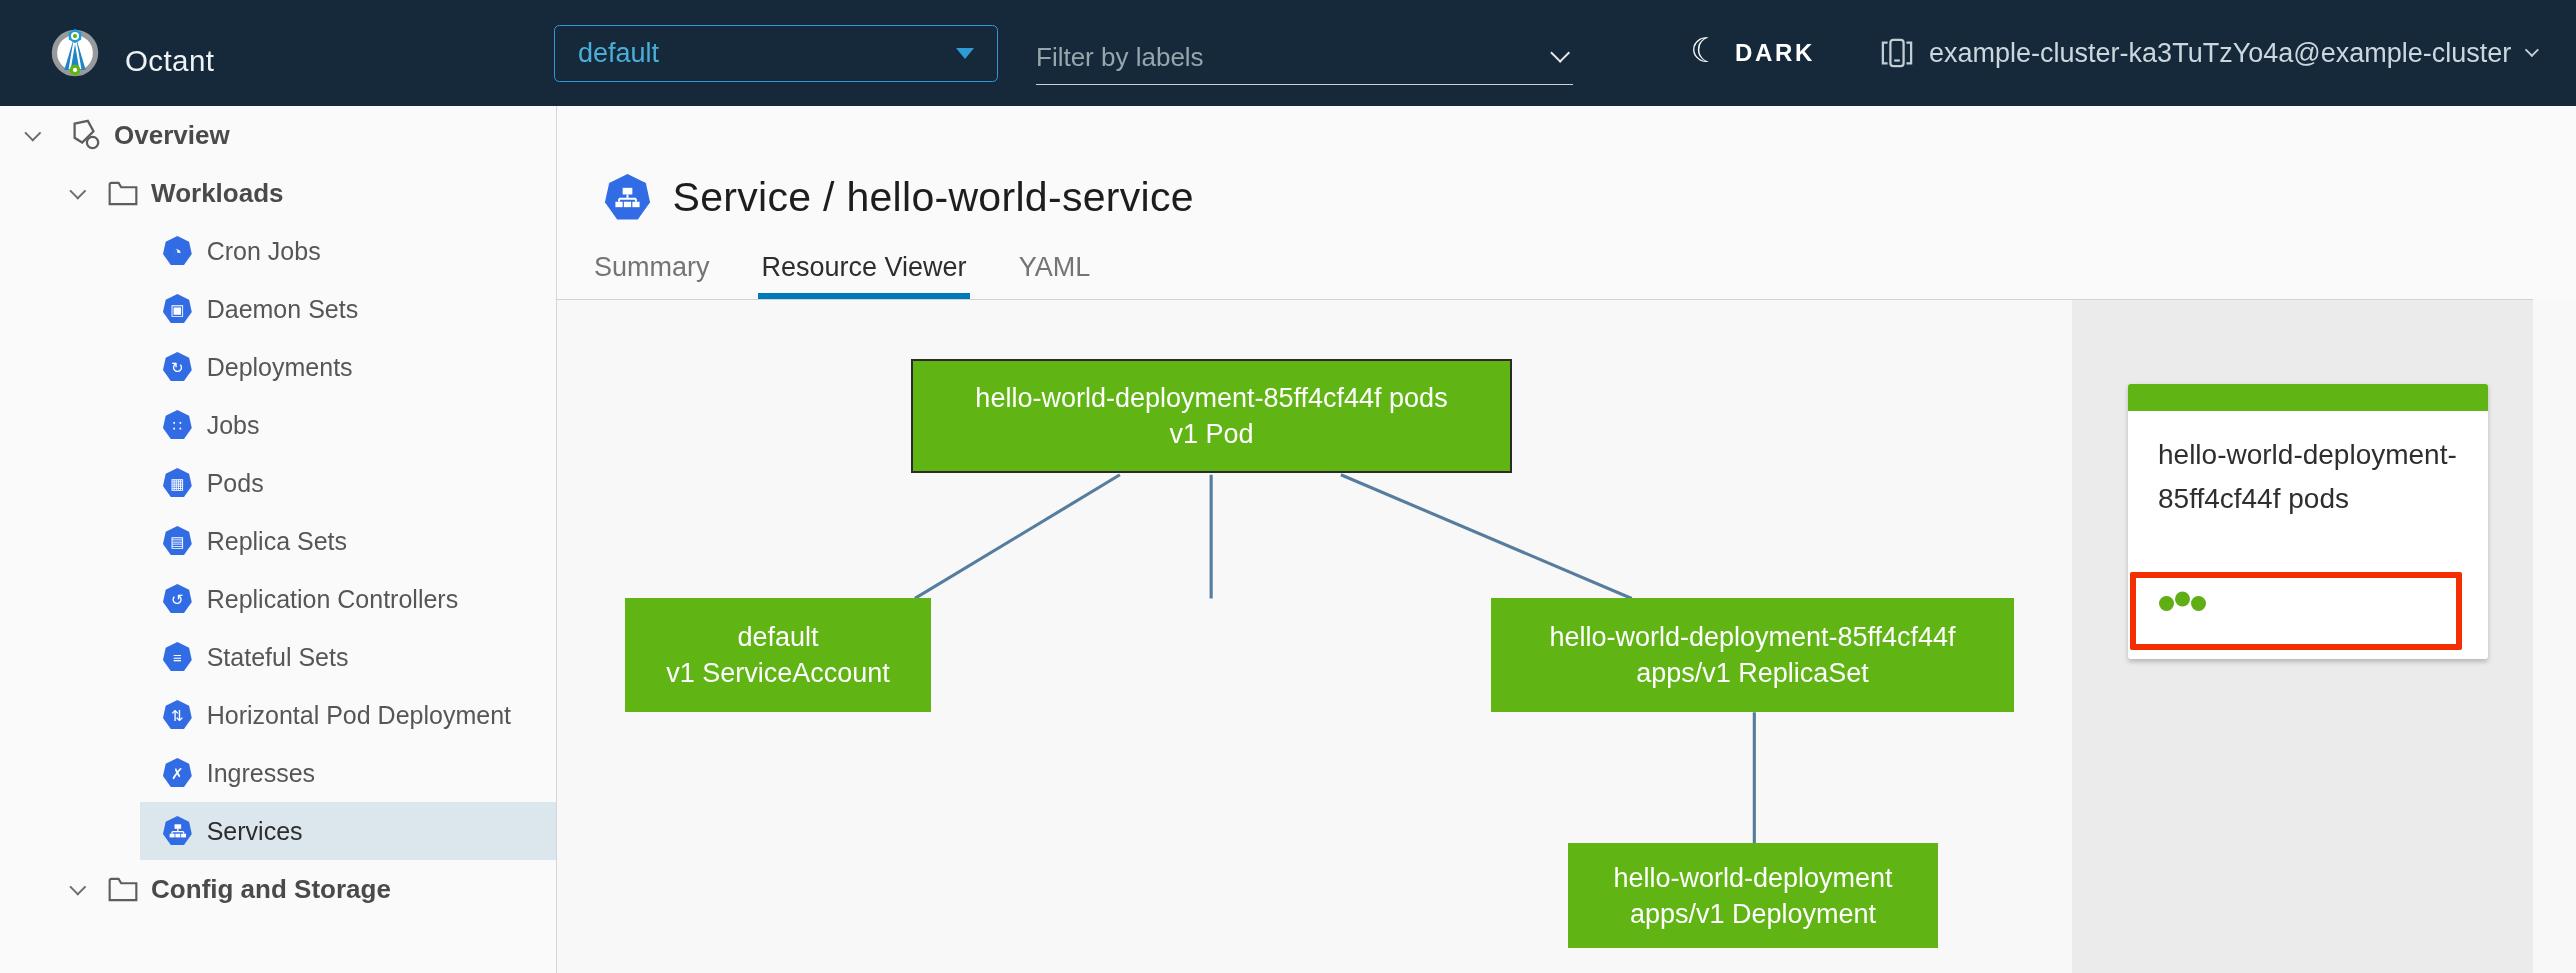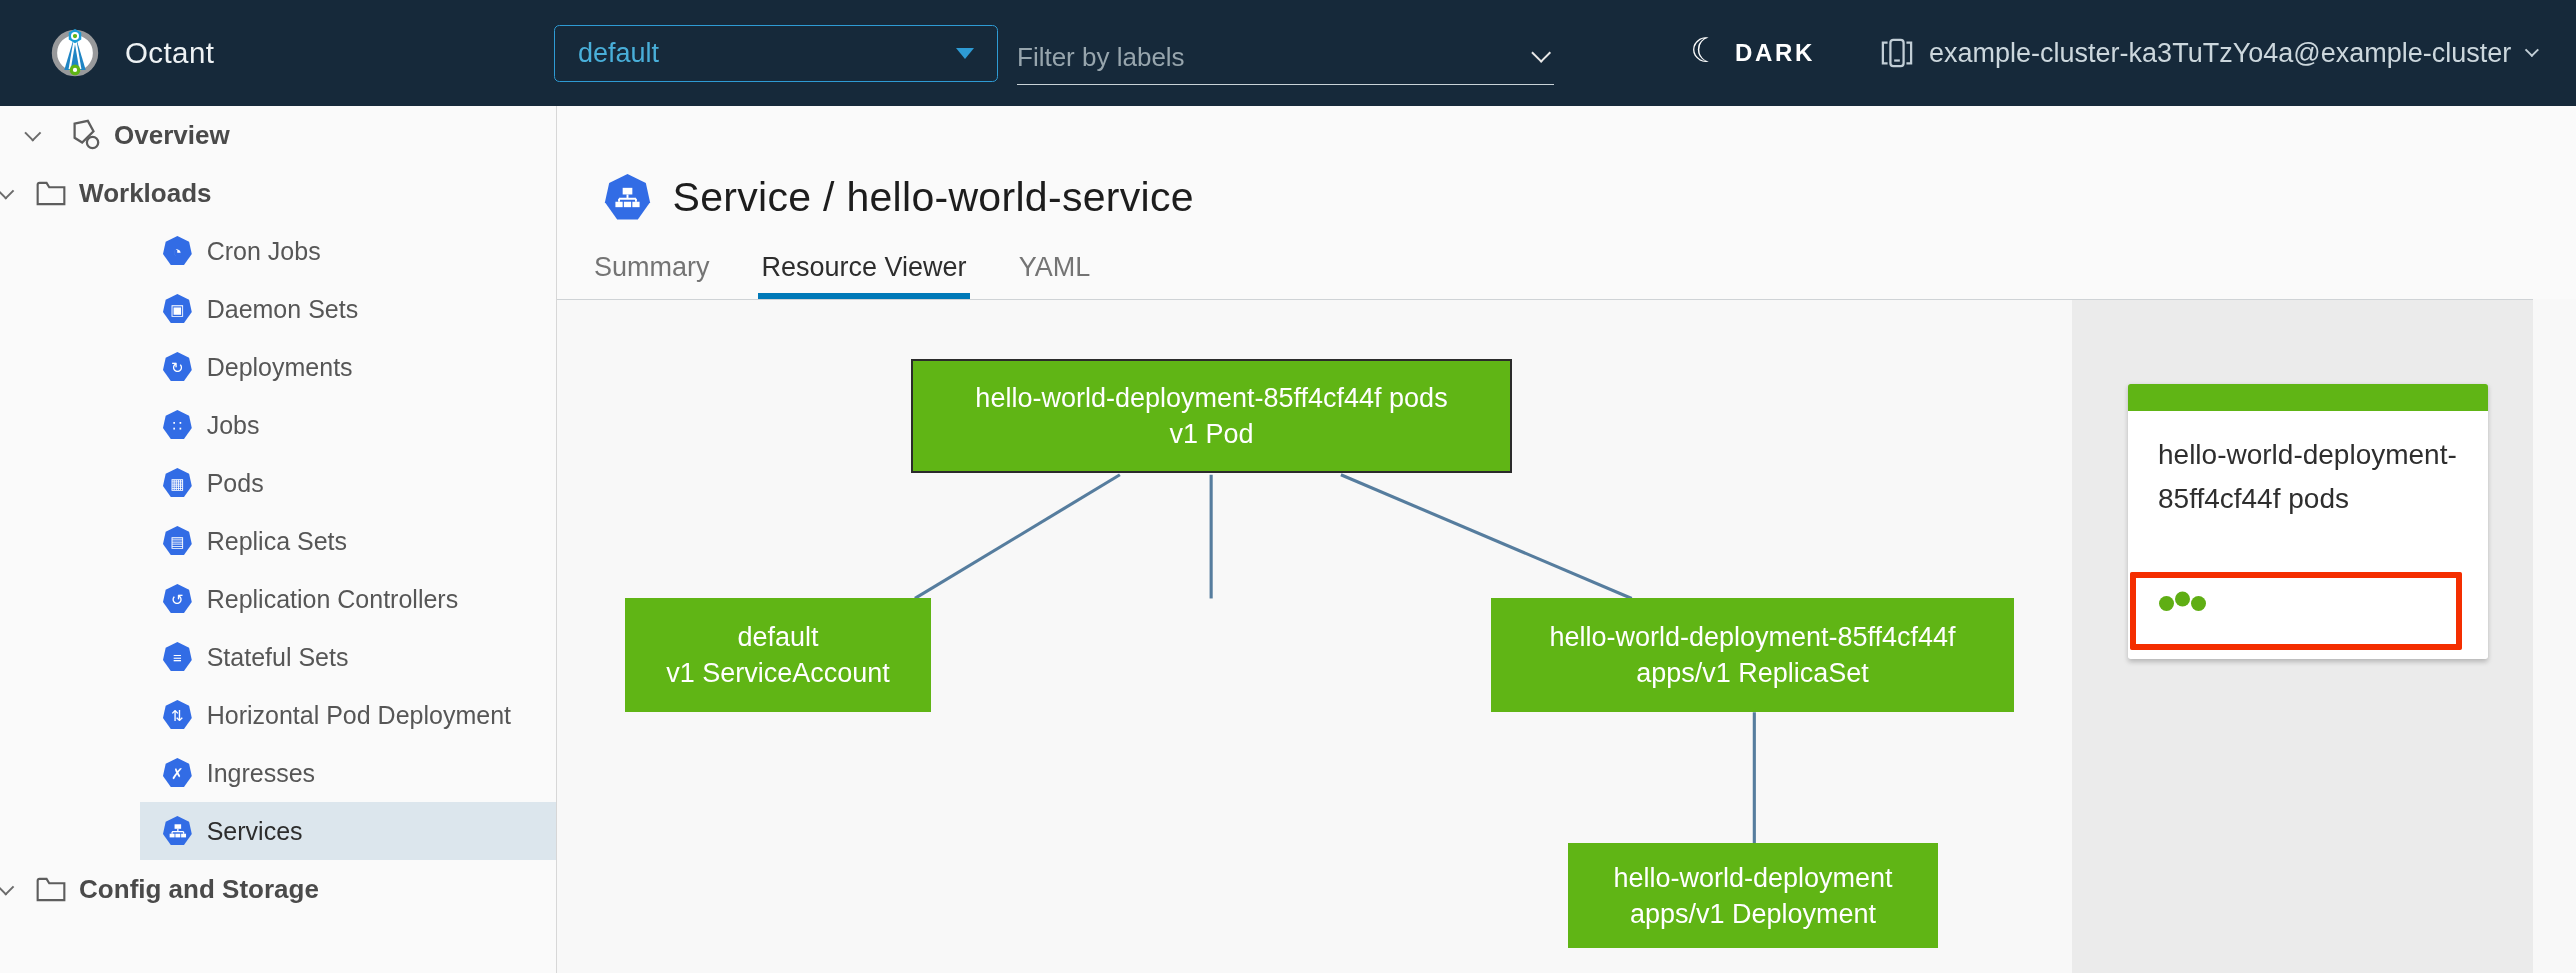--- a/index.html
+++ b/index.html
@@ -2,29 +2,29 @@
 <html style="font-size:14.3px"><head>
 <meta charset="utf-8">
 <style>
   * { box-sizing: border-box; margin: 0; padding: 0; }
   html,body { width: 2576px; height: 973px; overflow: hidden;
     font-family: "Liberation Sans", sans-serif; background: #fafafa; }
 
   
   .navbar { height: 106px; background: #16293a; display: flex; align-items: center;
     padding: 0 39px 0 50px; }
-  .brand { display: flex; align-items: center; gap: 25px; width: 504px; flex: 0 0 auto; }
+  .brand { display: flex; align-items: flex-end; gap: 25px; width: 504px; flex: 0 0 auto; }
   .brand-name { color: #eef2f4; font-size: 29.5px; font-weight: 300; letter-spacing: 0.4px; }
   .ns-select { width: 444px; height: 57px; border: 1.8px solid #2e9bd4; border-radius: 5.4px;
     display: flex; align-items: center; padding: 0 23px; cursor: pointer; }
   .ns-select .val { color: #49afd9; font-size: 27px; }
   .caret-down { margin-left: auto; width: 0; height: 0;
     border-left: 9.8px solid transparent; border-right: 9.8px solid transparent;
     border-top: 11.6px solid #2e9bd4; }
-  .label-filter { margin-left: 19px; width: 537px; height: 55px; display: flex;
+  .label-filter { margin-left: 38px; width: 537px; height: 55px; display: flex;
     align-items: center; border-bottom: 1.8px solid #c9d2d7; margin-top: 9px; }
   .label-filter input { flex: 1; background: transparent; border: none; outline: none;
     color: #e8eef1; font-size: 26px; font-family: "Liberation Sans", sans-serif; }
   .label-filter input::placeholder { color: #97a5ad; opacity: 1; }
   .chev { display: inline-block; border-right: 2.7px solid #e8e8e8;
     border-bottom: 2.7px solid #e8e8e8; transform: rotate(45deg); }
   .chev.f { width: 14.3px; height: 14.3px; margin: -7.2px 5.4px 0 0; }
   .nav-right { margin-left: auto; display: flex; align-items: center; gap: 66px; }
   .theme-toggle { display: flex; align-items: center; gap: 14.3px; cursor: pointer; }
   .moon { color: #fff; font-size: 34px; line-height: 1; transform: translateY(-2.7px); }
@@ -36,21 +36,21 @@
 
   
   .shell { display: flex; height: 868px; }
   .sidebar { width: 557px; flex: 0 0 auto; background: #fafafa;
     border-right: 0.9px solid #d7d7d7; padding-top: 0; }
   .row { height: 58px; display: flex; align-items: center; cursor: pointer; }
   .row .chev.s { width: 11.6px; height: 11.6px; border-color: #6b6b6b; border-width: 2.2px;
     margin-top: -5.4px; flex: 0 0 auto; }
   .row.l0 { padding-left: 27px; }
   .row.l0 .chev.s { margin-right: 29px; }
-  .row.l1 { }
+  .row.l1 { padding-left: 72px; }
   .row.l1 .chev.s { margin-right: 23px; }
   .row .glabel { font-size: 26px; font-weight: 700; color: #4a4a4a; margin-left: 12.5px; }
   .row.leaf { margin-left: 140px; width: 416px; padding-left: 22.4px; }
   .row.leaf .llabel { font-size: 25px; color: #565656; margin-left: 14.3px; }
   .row.leaf.selected { background: #dce6ed; }
   .row.leaf.selected .llabel { color: #2d2d2d; font-weight: 500; }
   .hepta { width: 30px; height: 30px; background: #326ce5; flex: 0 0 auto;
     clip-path: polygon(50% 0,89% 19%,98% 60%,72% 97%,28% 97%,2% 60%,11% 19%);
     display: flex; align-items: center; justify-content: center; }
   .hepta i { font-style: normal; color: #fff; font-size: 15px; line-height: 1; }

